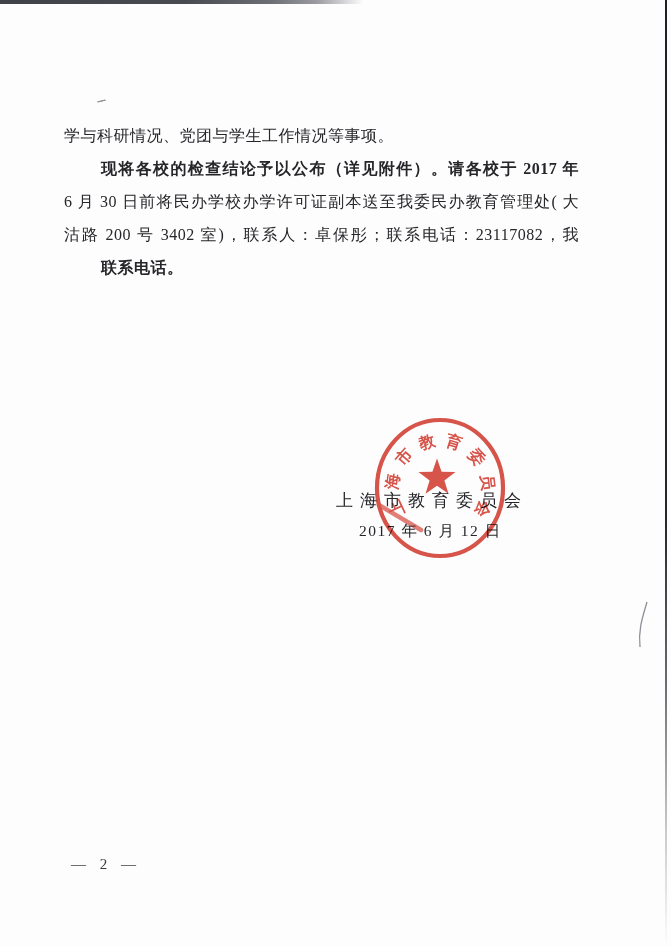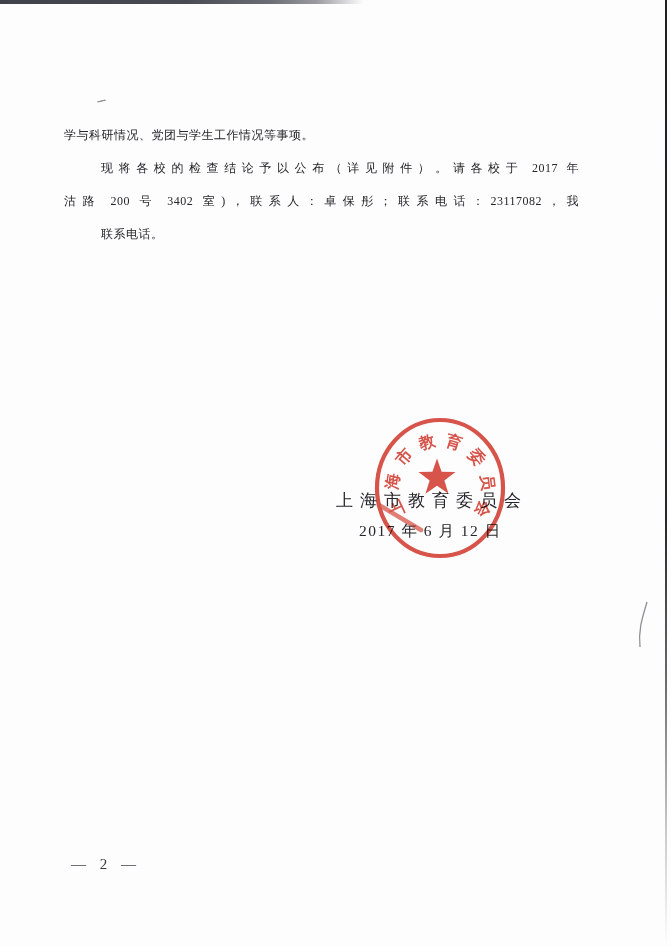--- a/index.html
+++ b/index.html
@@ -44,27 +44,27 @@
     border-top: 2.5px solid #6d6d75;
     transform: rotate(-14deg);
     opacity: 0.7;
     border-radius: 2px;
   }
   
   .body-text {
     position: absolute;
     left: 64px; top: 119px;
     width: 515px;
-    font-size: 12px;
+    font-size: 16px;
     line-height: 33px;
     letter-spacing: 0.5px;
     color: #26262a;
   }
   .line { min-height: 33px; }
-  .indent { text-indent: 37px; }
+  .indent { text-indent: 37px; font-weight: bold; }
   .fill { text-align: justify; text-align-last: justify; }
   .blank-line { height: 33px; }
   
   .sig-org {
     position: absolute;
     left: 336px; top: 489px;
     font-size: 17px;
     letter-spacing: 7px;
     white-space: nowrap;
     color: #26262a;
@@ -109,20 +109,21 @@
   <div class="top-edge"></div>
   <div class="right-edge"></div>
   <svg class="hair-svg" width="24" height="54" viewBox="0 0 24 54">
     <path d="M15 4 C 11 18, 6 31, 8 49" stroke="#8f8f97" stroke-width="1.3" fill="none"></path>
   </svg>
   <div class="pen-mark"></div>
 
   <div class="body-text">
     <div class="line">学与科研情况、党团与学生工作情况等事项。</div>
     <div class="line indent fill">现将各校的检查结论予以公布（详见附件）。请各校于 2017 年</div>
+    <div class="line fill">6 月 30 日前将民办学校办学许可证副本送至我委民办教育管理处( 大</div>
     <div class="line fill">沽路 200 号 3402 室)，联系人：卓保彤；联系电话：23117082，我</div>
     <div class="line indent">联系电话。</div>
     <div class="blank-line"></div>
   </div>
 
   <div class="sig-org">上海市教育委员会</div>
   <div class="sig-date">2017 年 6 月 12 日</div>
 
   <svg class="seal-svg" width="138" height="148" viewBox="0 0 138 148">
     <ellipse cx="69" cy="73" rx="63" ry="68" fill="none" stroke-width="4.2" stroke="#d5473b"></ellipse>

